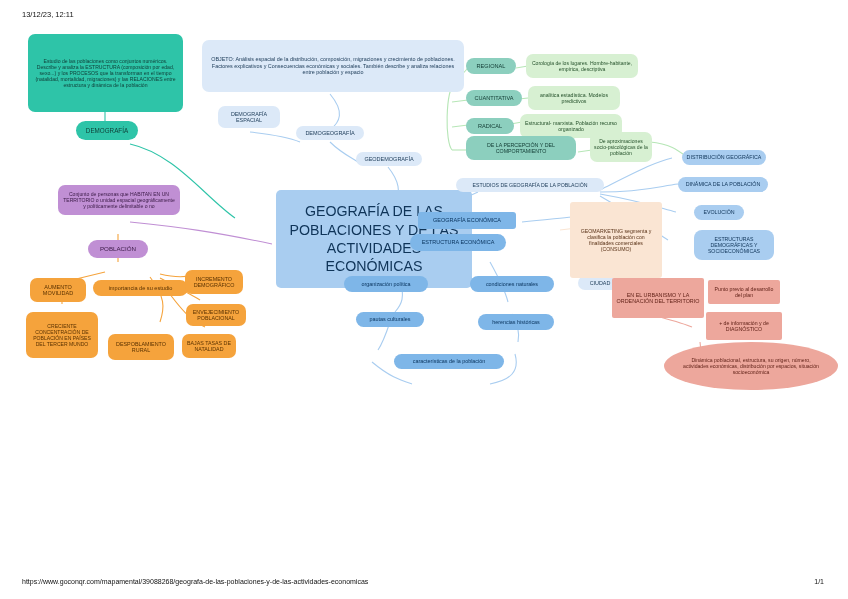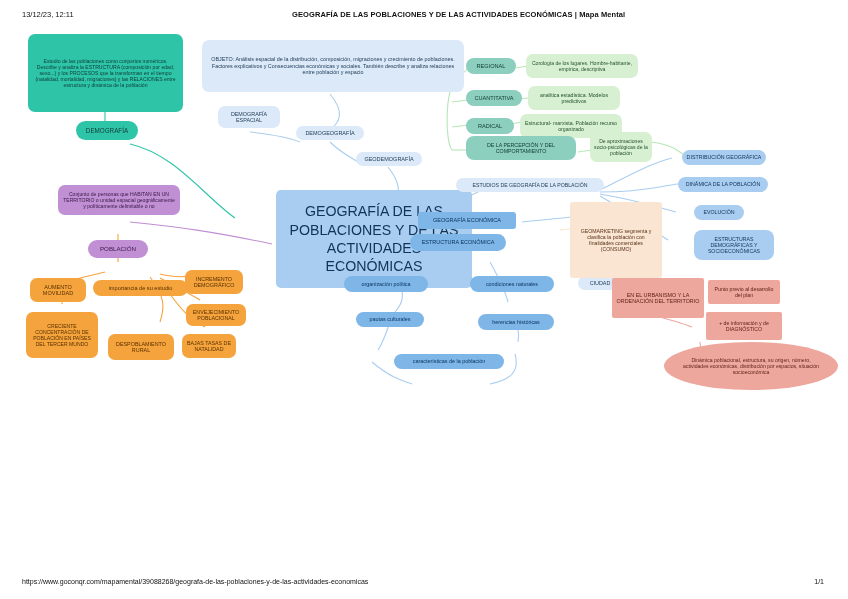--- a/index.html
+++ b/index.html
@@ -35,21 +35,20 @@
   .bubble:after{content:"";position:absolute;left:14px;bottom:-7px;width:0;height:0;
      border-left:10px solid transparent;border-right:4px solid transparent;
      border-top:9px solid #eda79c;}
 </style>
 </head>
 <body>
 
 <div class="page">
 
   <div class="hdr hdr-date">13/12/23, 12:11</div>
-  <div class="hdr hdr-title">GEOGRAFÍA DE LAS POBLACIONES Y DE LAS ACTIVIDADES ECONÓMICAS | Mapa Mental</div>
 
   <div class="canvas">
 
     <svg class="links">
       <g fill="none" stroke-width="1.1">
         <path d="M105,90 L105,105" stroke="#2ec4a8"></path>
         <path d="M130,122 C175,132 205,175 235,196" stroke="#2ec4a8"></path>
         <path d="M118,172 L118,186" stroke="#c08fd4"></path>
         <path d="M130,200 C180,205 215,210 272,222" stroke="#c08fd4"></path>
         <path d="M118,212 L118,240" stroke="#f5a33c"></path>

